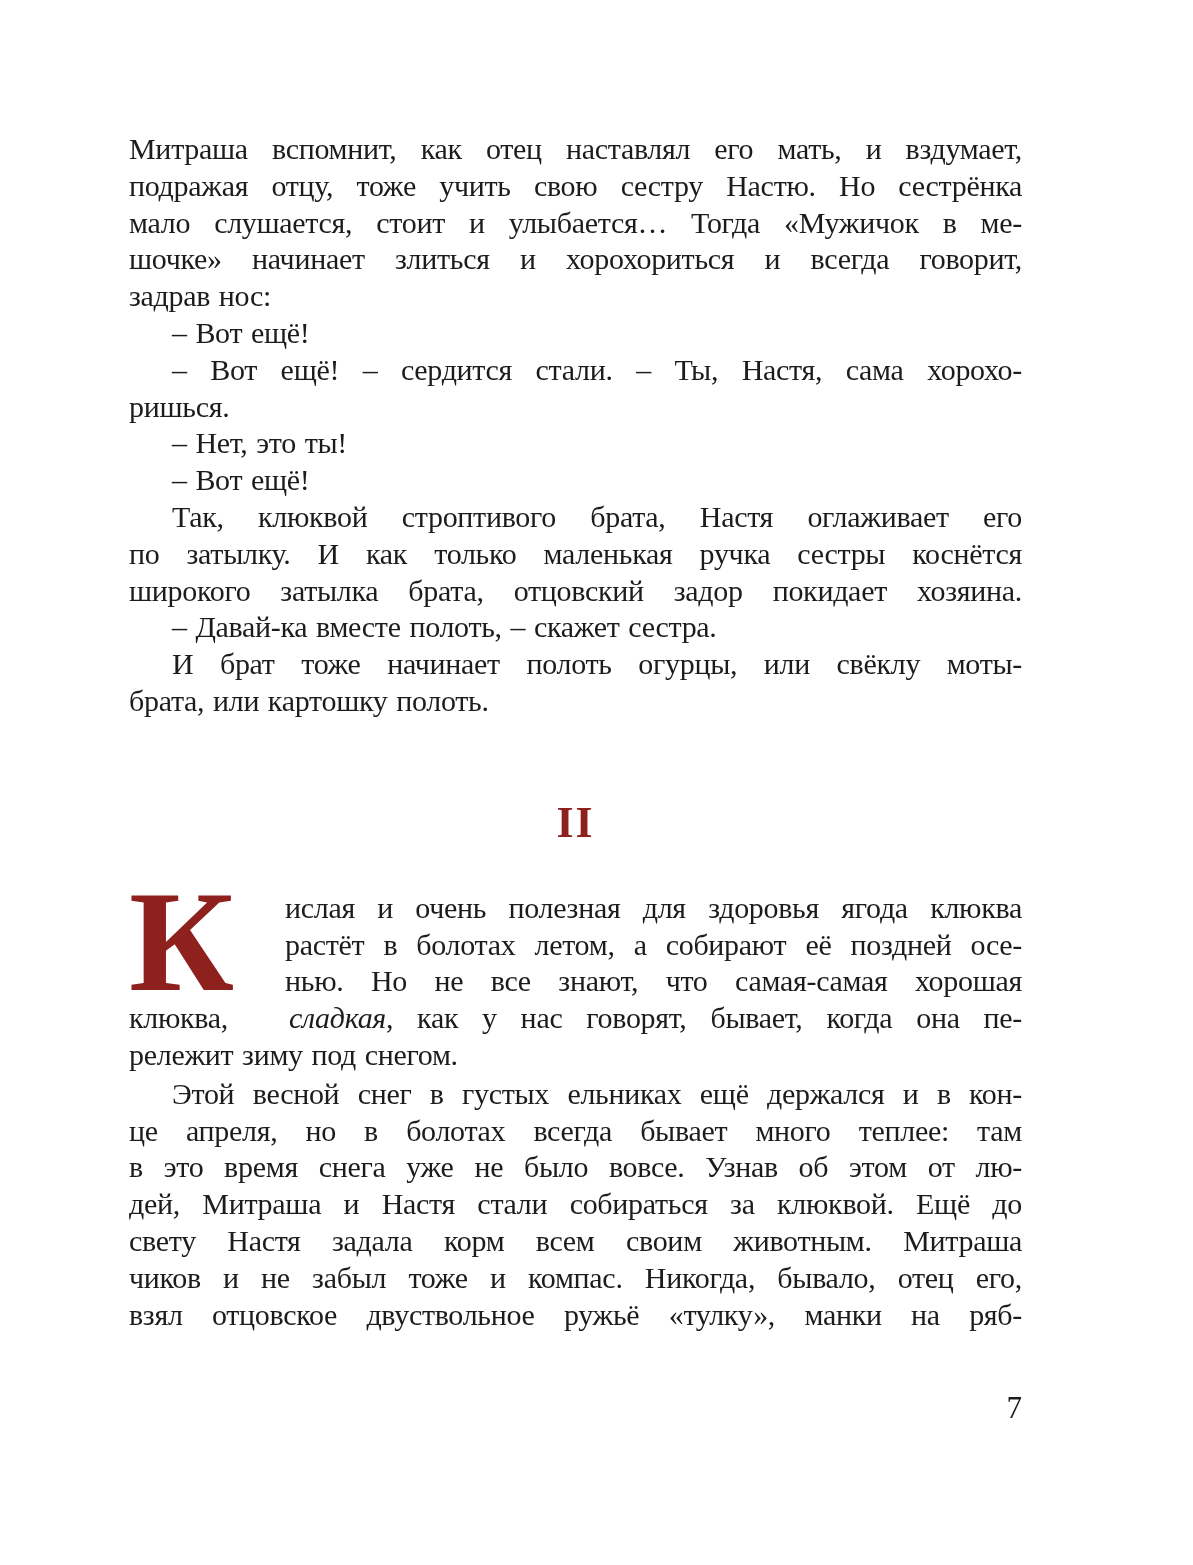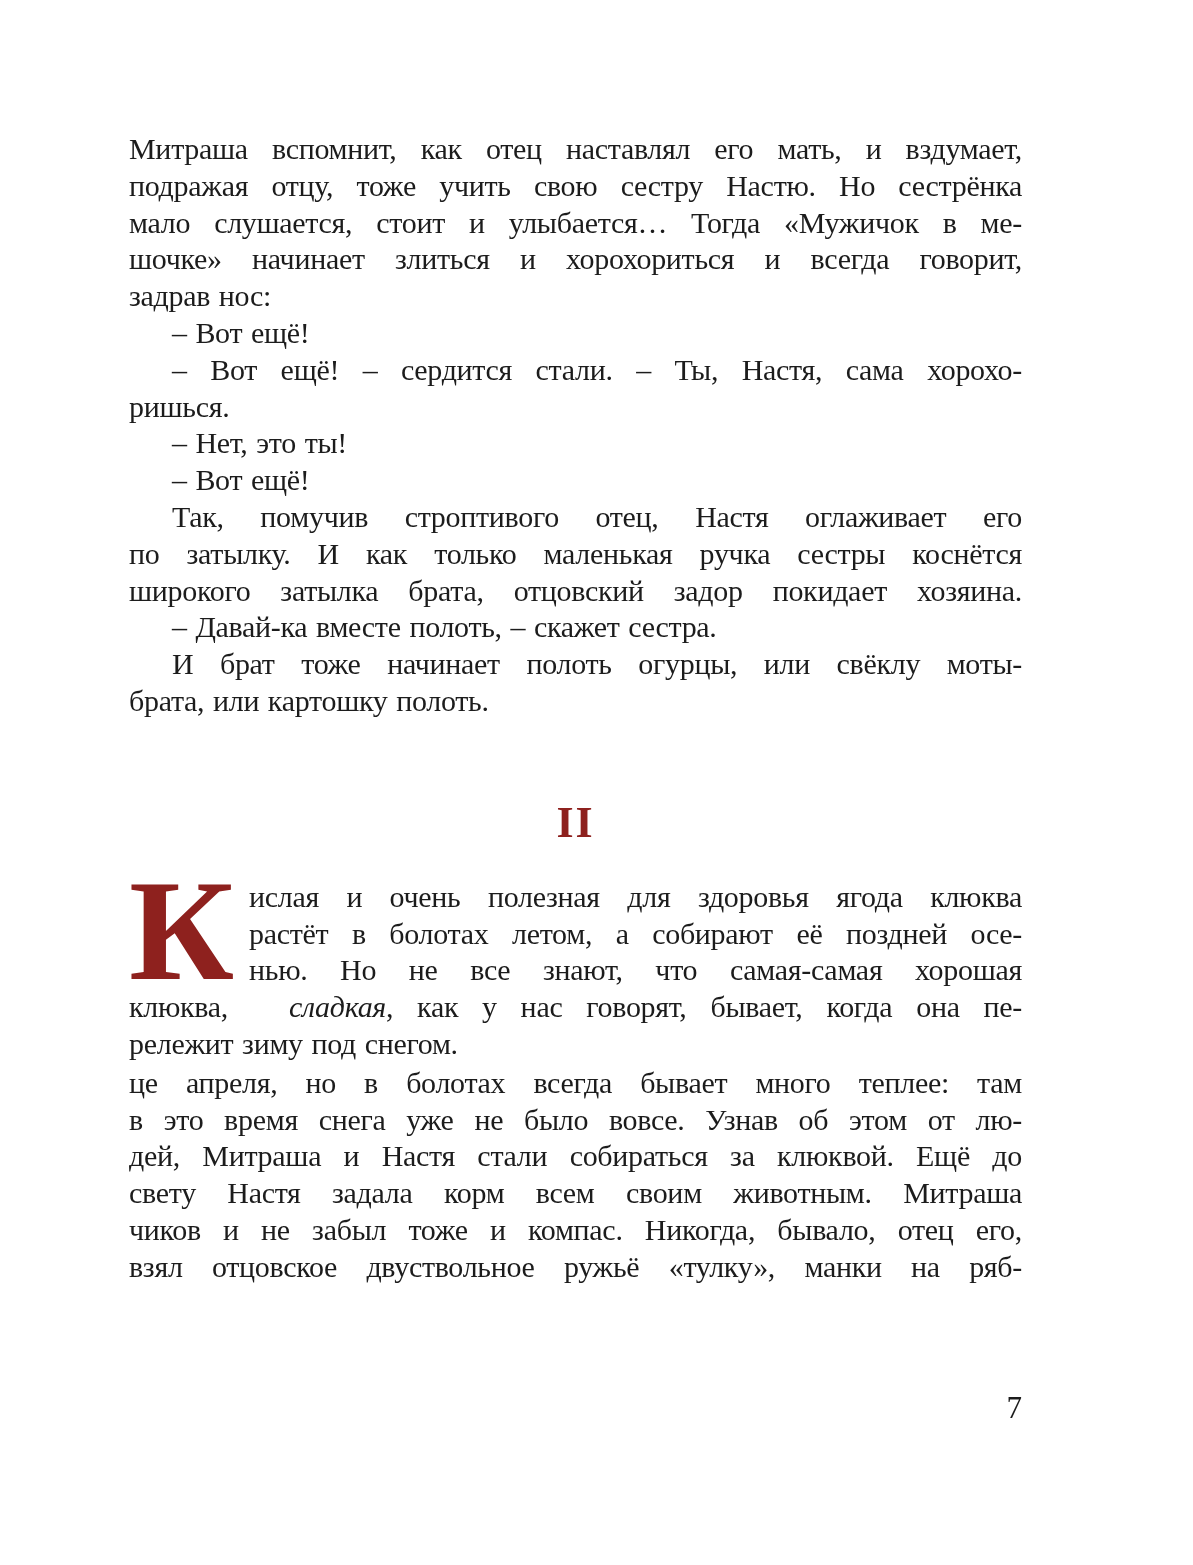--- a/index.html
+++ b/index.html
@@ -36,39 +36,39 @@
     white-space: nowrap;
   }
   .j {
     white-space: normal;
     text-align: justify;
     text-align-last: justify;
   }
   .ind { padding-left: 43px; }
   .chapter-heading {
     margin-top: 78px;
-    margin-bottom: 32px;
+    margin-bottom: 43px;
     height: 49px;
     text-align: center;
     color: var(--accent);
     font-weight: bold;
     font-size: 44px;
     line-height: 49px;
     letter-spacing: 2px;
   }
   .droppara { display: flex; align-items: flex-start; }
   .dropcap {
     flex: 0 0 120px;
     width: 120px;
     color: var(--accent);
     font-size: 145px;
     line-height: 103px;
     font-weight: bold;
   }
-  .dropcol { flex: 1 1 auto; min-width: 0; }
+  .dropcol { flex: 1 1 auto; min-width: 0; margin-left: 36px; }
   .it { font-style: italic; margin-left: 37px; }
   .para2 { margin-top: 2px; }
   .pagenum {
     position: absolute;
     left: 129px;
     top: 1390px;
     width: 893px;
     text-align: right;
     font-size: 31px;
     line-height: 36px;
@@ -83,41 +83,42 @@
     <div class="ln j">Митраша вспомнит, как отец наставлял его мать, и вздумает,</div>
     <div class="ln j">подражая отцу, тоже учить свою сестру Настю. Но сестрёнка</div>
     <div class="ln j">мало слушается, стоит и улыбается… Тогда «Мужичок в ме-</div>
     <div class="ln j">шочке» начинает злиться и хорохориться и всегда говорит,</div>
     <div class="ln">задрав нос:</div>
     <div class="ln ind">– Вот ещё!</div>
     <div class="ln ind j">– Вот ещё! – сердится стали. – Ты, Настя, сама хорохо-</div>
     <div class="ln">ришься.</div>
     <div class="ln ind">– Нет, это ты!</div>
     <div class="ln ind">– Вот ещё!</div>
-    <div class="ln ind j">Так, помучив строптивого отец, Настя оглаживает его</div>
+    <div class="ln ind j">Так, клюквой строптивого брата, Настя оглаживает его</div>
     <div class="ln j">по затылку. И как только маленькая ручка сестры коснётся</div>
     <div class="ln j">широкого затылка брата, отцовский задор покидает хозяина.</div>
     <div class="ln ind">– Давай-ка вместе полоть, – скажет сестра.</div>
     <div class="ln ind j">И брат тоже начинает полоть огурцы, или свёклу моты-</div>
     <div class="ln">брата, или картошку полоть.</div>
 
     <div class="chapter-heading">II</div>
 
     <div class="droppara">
       <div class="dropcap">К</div>
       <div class="dropcol">
         <div class="ln j">ислая и очень полезная для здоровья ягода клюква</div>
         <div class="ln j">растёт в болотах летом, а собирают её поздней осе-</div>
         <div class="ln j">нью. Но не все знают, что самая-самая хорошая</div>
       </div>
     </div>
     <div class="ln j"><span>клюква, </span><span class="it">сладкая</span><span>, как у нас говорят, бывает, когда она пе-</span></div>
     <div class="ln">рележит зиму под снегом.</div>
 
     <div class="para2">
+      <div class="ln ind j">Этой весной снег в густых ельниках ещё держался и в кон-</div>
       <div class="ln j">це апреля, но в болотах всегда бывает много теплее: там</div>
       <div class="ln j">в это время снега уже не было вовсе. Узнав об этом от лю-</div>
       <div class="ln j">дей, Митраша и Настя стали собираться за клюквой. Ещё до</div>
       <div class="ln j">свету Настя задала корм всем своим животным. Митраша</div>
       <div class="ln j">чиков и не забыл тоже и компас. Никогда, бывало, отец его,</div>
       <div class="ln j">взял отцовское двуствольное ружьё «тулку», манки на ряб-</div>
     </div>
 
   </div>
 

